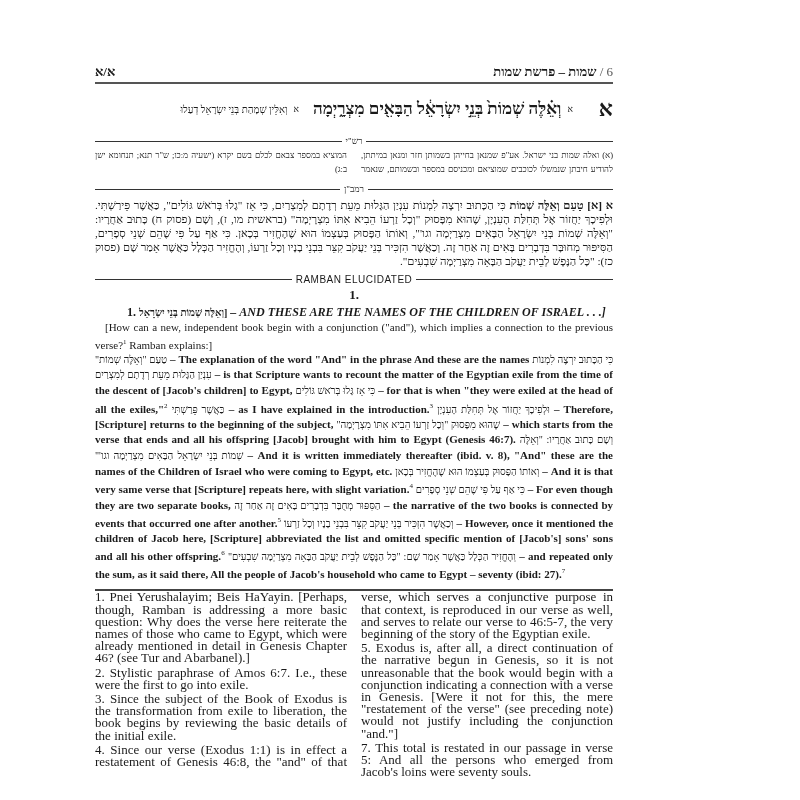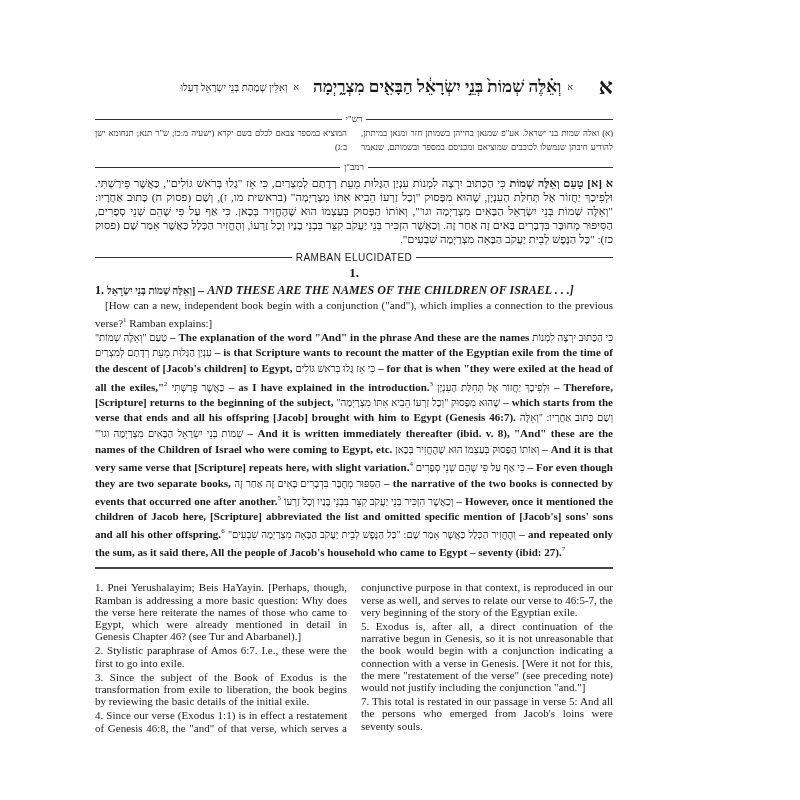--- a/index.html
+++ b/index.html
@@ -20,37 +20,43 @@
   .divider::before, .divider::after { content:""; flex:1; border-top:1.2px solid #333; }
   .divider span { padding:0 4px; font-size:9px; }
   .divider.rashi { margin-top:14px; }
   .rashi-body { direction:rtl; font-size:8.5px; line-height:14px; column-count:2; column-gap:14px; text-align:justify; margin-top:2px; }
   .divider.ramban { margin-top:8px; }
   .ramban-body { direction:rtl; font-size:11.3px; line-height:14px; text-align:justify; margin-top:4px; }
   .ramban-body b { font-weight:bold; }
   .divider.eluc { margin-top:6px; }
   .divider.eluc span { font-size:10px; letter-spacing:0.5px; font-family:"Liberation Sans", sans-serif; }
   .section-num { text-align:center; font-weight:bold; font-size:13px; margin-top:2px; }
-  .eluc-head { font-size:12px; margin-top:2px; }
+  .eluc-head { font-size:12px; margin-top:2px;margin-left:32px; }
   .eluc-head .heb { font-weight:bold; }
   .eluc-head i { font-weight:bold; }
   .eluc-body { font-size:11px; line-height:14.6px; text-align:justify; }
   .eluc-body p { margin:0; }
   .eluc-body .intro { text-indent:10px; }
   .heb-inline { direction:rtl; unicode-bidi:isolate; font-size:10px; }
   .fn-rule { border-top:2px solid #444; margin-top:8px; }
-  .footnotes { column-count:2; column-gap:14px; font-size:11px; line-height:12.2px; text-align:justify; margin-top:12px; }
+  .footnotes { column-count:2; column-gap:14px; font-size:13px; line-height:12.2px; text-align:justify; margin-top:0; }
   .footnotes p { margin:0 0 2px 0; }
   sup { font-size:7px; }
 </style>
 </head>
 <body>
 
 <div class="page">
 
+  <div class="running-head">
+    <span class="rh-left">א/א</span>
+    <span class="rh-right">
+      <span class="pg">6</span><span class="pg"> / </span><span>שמות – פרשת שמות</span>
+    </span>
+  </div>
 
   <div class="verse-line">
     <span class="verse-letter">א</span>
     <span class="verse-mark">א</span>
     <span class="verse-text">וְאֵ֗לֶּה שְׁמוֹת֙ בְּנֵ֣י יִשְׂרָאֵ֔ל הַבָּאִ֖ים מִצְרָ֑יְמָה</span>
     <span class="verse-mark">א</span>
     <span class="onkelos">וְאִלֵּין שְׁמָהַת בְּנֵי יִשְׂרָאֵל דְעַלוּ</span>
   </div>
 
   <div class="divider rashi">

